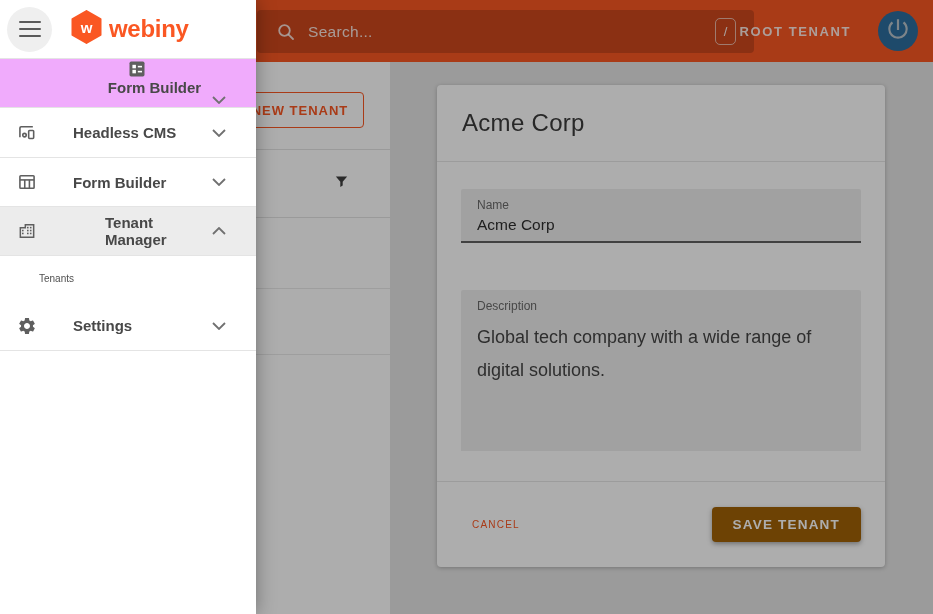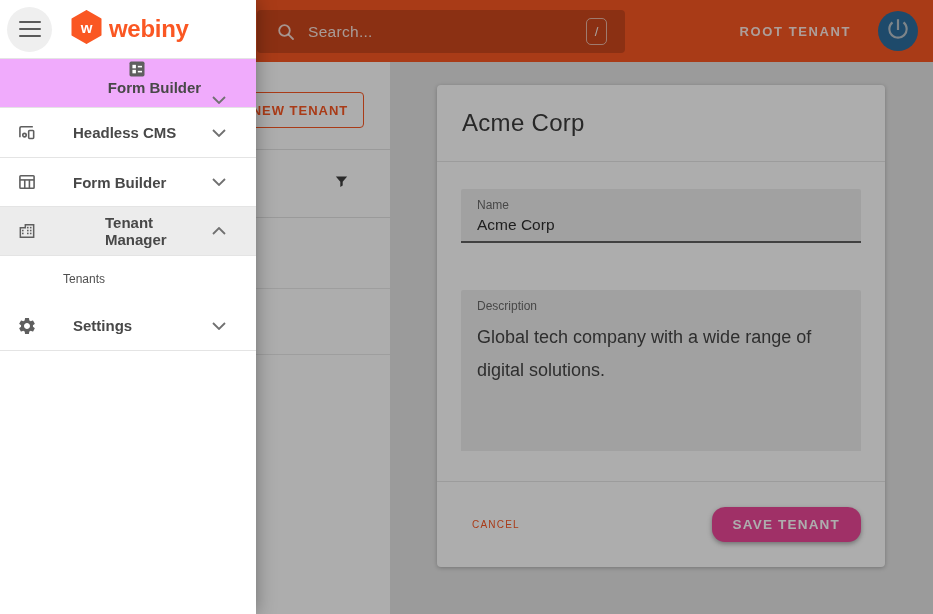--- a/index.html
+++ b/index.html
@@ -3,21 +3,21 @@
 <meta charset="utf-8">
 <style>
   * { margin:0; padding:0; box-sizing:border-box; }
   html,body { width:933px; height:614px; overflow:hidden; }
   body { font-family:"Liberation Sans", sans-serif; position:relative; background:#e5e5e5; }
 
   
   .main-ui { position:absolute; inset:0; z-index:0; }
 
   .topbar { position:absolute; left:0; top:0; width:933px; height:62px; background:#fa5723; }
-  .search-box { position:absolute; left:257px; top:10px; width:368px; height:43px;
+  .search-box { position:absolute; left:257px; top:10px; width:497px; height:43px;
     background:rgba(0,0,0,0.18); border-radius:4px; display:flex; align-items:center; }
   .search-icon { margin-left:20px; display:flex; }
   .search-input { flex:1; margin-left:13px; background:transparent; border:none; outline:none;
     font-family:"Liberation Sans",sans-serif; font-size:15.5px; color:#fff; letter-spacing:.3px; }
   .search-input::placeholder { color:rgba(255,255,255,0.85); opacity:1; }
   .shortcut-badge { margin-right:18px; width:21px; height:27px; border:1px solid rgba(255,255,255,0.6);
     border-radius:5px; display:flex; align-items:center; justify-content:center;
     color:rgba(255,255,255,0.9); font-size:13px; }
   .root-tenant { position:absolute; right:82px; top:0; height:62px; display:flex; align-items:center;
     color:rgba(255,255,255,0.87); font-size:13px; font-weight:bold; letter-spacing:1.6px; }
@@ -46,23 +46,23 @@
   .field-name { margin-top:27px; height:54px; border-bottom:2px solid #606060; border-radius:2px 2px 0 0; }
   .name-input { display:block; width:100%; background:transparent; border:none; outline:none;
     padding:4px 16px 0; font-family:"Liberation Sans",sans-serif; font-size:15.5px; color:#2e2e2e; }
   .field-desc { margin-top:47px; height:161px; }
   .desc-text { padding:8px 16px 0; font-size:18px; line-height:33px; color:#454545; }
   .card-footer { position:absolute; left:0; right:0; bottom:0; height:86px;
     border-top:1px solid #e6e6e6; display:flex; align-items:center; justify-content:space-between;
     padding:0 24px 0 35px; }
   .cancel-btn { background:transparent; border:none; color:#fa5723; font-family:"Liberation Sans",sans-serif;
     font-size:10px; font-weight:normal; letter-spacing:1.2px; cursor:pointer; }
-  .save-btn { background:#ec4899; border:none; color:#ffffff; font-family:"Liberation Sans",sans-serif;
+  .save-btn { background:#a16207; border:none; color:#ffffff; font-family:"Liberation Sans",sans-serif;
     font-size:13.5px; font-weight:bold; letter-spacing:1.2px; height:35px; padding:0 21px;
-    border-radius:13px; box-shadow:0 2px 5px rgba(0,0,0,0.35); cursor:pointer; }
+    border-radius:4px; box-shadow:0 2px 5px rgba(0,0,0,0.35); cursor:pointer; }
 
   
   .scrim { position:absolute; inset:0; background:rgba(0,0,0,0.32); z-index:10; }
 
   
   .drawer { position:absolute; left:0; top:0; width:256px; height:614px; background:#ffffff;
     z-index:20; box-shadow:0 0 18px rgba(0,0,0,0.35); }
   .drawer-head { height:58px; display:flex; align-items:center; }
   .hamburger-btn { margin-left:7px; width:45px; height:45px; border-radius:50%; background:#efefef;
     border:none; display:flex; flex-direction:column; align-items:center; justify-content:center;
@@ -71,22 +71,22 @@
   .logo { margin-left:19px; display:flex; align-items:center; }
   .logo-text { margin-left:7px; font-size:24px; font-weight:bold; color:#fa5723; letter-spacing:-0.3px; }
   .d-divider { height:1px; background:#e4e4e4; }
   .menu-item { display:flex; align-items:center; padding-left:17px; cursor:pointer; }
   .menu-item .mi-icon { width:20px; display:flex; }
   .menu-item .mi-label { margin-left:36px; font-size:15px; font-weight:bold; color:#484848; }
   .menu-item .mi-chevron { margin-left:auto; margin-right:30px; display:flex; }
   .h48 { height:48px; } .h49 { height:49px; }
   .row-formbuilder { background:#f0abfc;flex-direction:column; }
   .row-active { background:#ececec;gap:32px; }
-  .submenu-item { height:45px; display:flex; align-items:center; padding-left:63px;
-    font-size:12px; color:#4f4f4f; cursor:pointer; }
+  .submenu-item { height:45px; display:flex; align-items:center; padding-left:39px;
+    font-size:10px; color:#4f4f4f; cursor:pointer; }
 </style>
 </head>
 <body>
 
 <div class="main-ui">
 
   <div class="topbar">
     <div class="search-box">
       <span class="search-icon">
         <svg width="18" height="18" viewBox="0 0 18 18">

